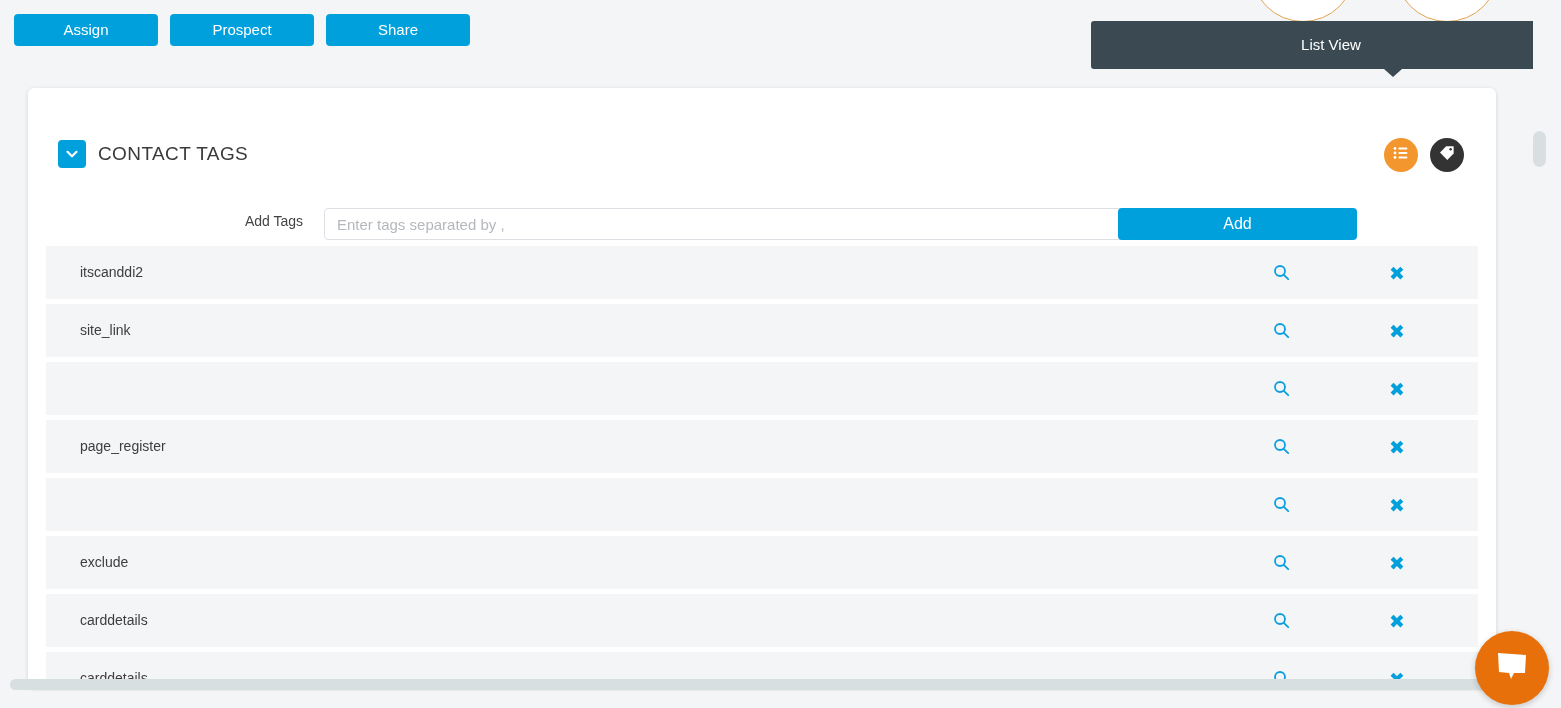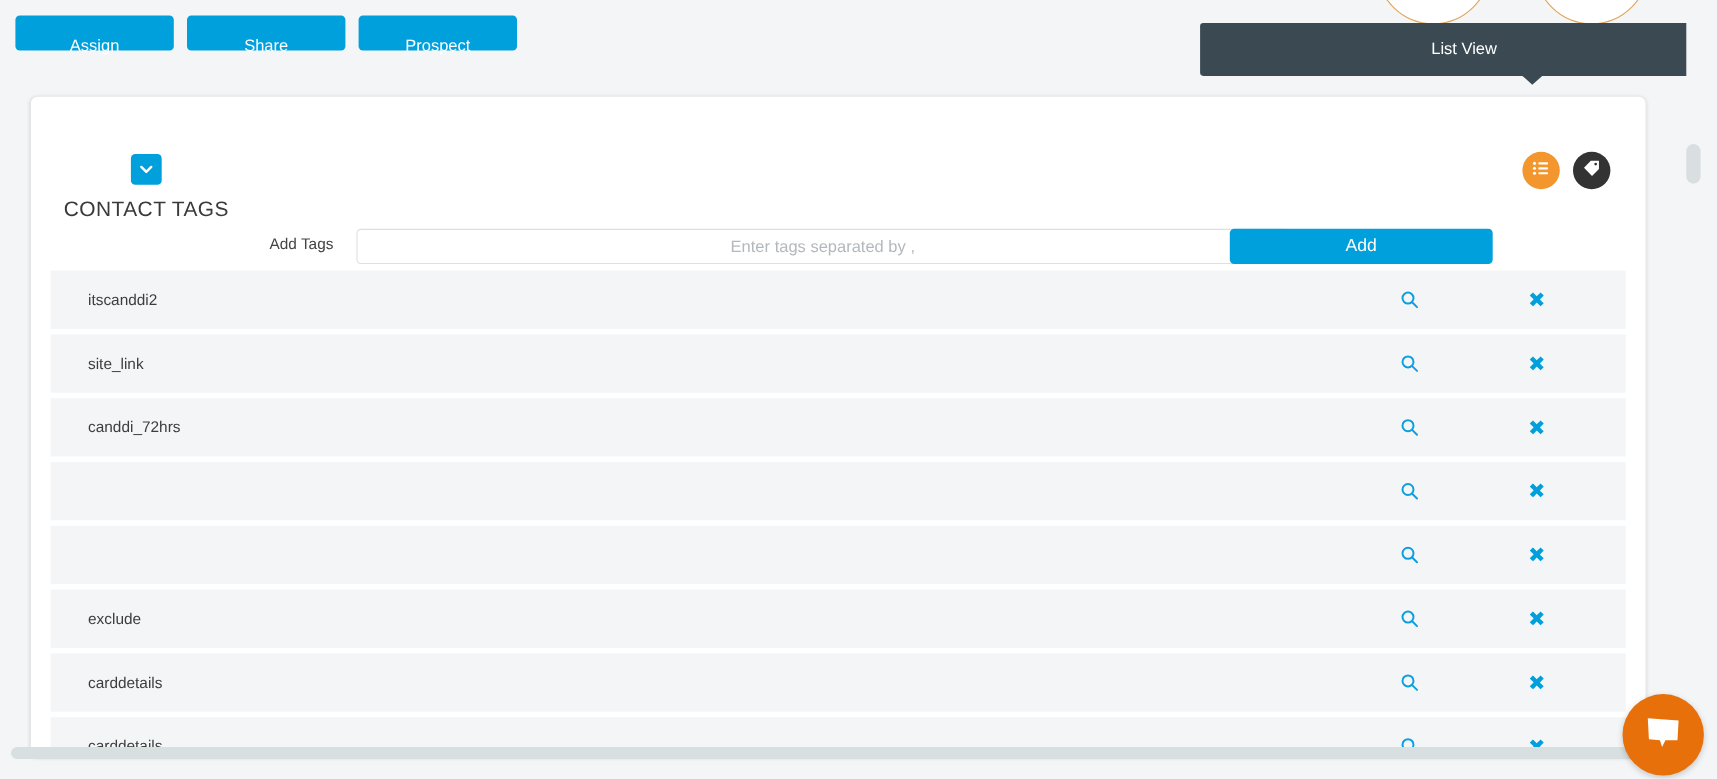--- a/index.html
+++ b/index.html
@@ -32,21 +32,21 @@
     height: 32px;
     border: none;
     border-radius: 4px;
     background: #00a0dd;
     color: #ffffff;
     font-size: 15px;
     font-family: "Liberation Sans", sans-serif;
     line-height: 32px;
     text-align: center;
     cursor: pointer;
-    padding: 12px;
+    padding: 0;
   }
 
   
   .stat-circle {
     position: absolute;
     width: 104px;
     height: 104px;
     border-radius: 50%;
     background: #ffffff;
     border: 1px solid #e2a355;
@@ -102,21 +102,20 @@
     overflow: hidden;
   }
 
   .card-header {
     position: absolute;
     left: 30px;
     top: 52px;
     display: flex;
     align-items: center;
     gap: 12px;
-    flex-direction: column;
   }
   .collapse-toggle {
     width: 28px;
     height: 28px;
     border-radius: 4px;
     background: #00a0dd;
     display: flex;
     align-items: center;
     justify-content: center;
     cursor: pointer;
@@ -170,21 +169,20 @@
     width: 848px;
     height: 32px;
     border: 1px solid #dcdfe3;
     border-radius: 4px;
     padding: 0 12px;
     font-size: 15px;
     color: #444444;
     font-family: "Liberation Sans", sans-serif;
     background: #ffffff;
     outline: none;
-    text-align: center;
   }
   .tag-input::placeholder { color: #b4b8bd; }
   .add-button {
     position: absolute;
     left: 1090px;
     top: 10px;
     width: 239px;
     height: 32px;
     border: none;
     border-radius: 4px;
@@ -289,22 +287,22 @@
     box-shadow: 0 2px 6px rgba(0,0,0,0.2);
   }
 </style>
 </head>
 <body>
 
 <div id="root">
 
   <div class="top-buttons">
     <button class="btn-primary">Assign</button>
+    <button class="btn-primary">Prospect</button>
     <button class="btn-primary">Share</button>
-    <button class="btn-primary">Prospect</button>
   </div>
 
   <div class="stat-circle" id="stat-27">
     <span>27</span>
   </div>
   <div class="stat-circle" id="stat-na">
     <span>N/A</span>
   </div>
 
   <div class="tooltip">
@@ -372,31 +370,31 @@
         <span class="row-search">
           <svg width="17" height="17" viewBox="0 0 17 17">
             <circle cx="7" cy="7" r="5" fill="none" stroke="#0c9fe0" stroke-width="1.8"></circle>
             <line x1="10.8" y1="10.8" x2="15.2" y2="15.2" stroke="#0c9fe0" stroke-width="1.8" stroke-linecap="round"></line>
           </svg>
         </span>
         <span class="row-remove">✖</span>
       </div>
 
       <div class="tag-row">
-        <span class="tag-name">canddi_72hrs</span>
-        <span class="row-search">
-          <svg width="17" height="17" viewBox="0 0 17 17">
-            <circle cx="7" cy="7" r="5" fill="none" stroke="#0c9fe0" stroke-width="1.8"></circle>
-            <line x1="10.8" y1="10.8" x2="15.2" y2="15.2" stroke="#0c9fe0" stroke-width="1.8" stroke-linecap="round"></line>
-          </svg>
-        </span>
-        <span class="row-remove">✖</span>
-      </div>
-
-      <div class="tag-row">
+        <span class="row-search">
+          <svg width="17" height="17" viewBox="0 0 17 17">
+            <circle cx="7" cy="7" r="5" fill="none" stroke="#0c9fe0" stroke-width="1.8"></circle>
+            <line x1="10.8" y1="10.8" x2="15.2" y2="15.2" stroke="#0c9fe0" stroke-width="1.8" stroke-linecap="round"></line>
+          </svg>
+        </span>
+        <span class="row-remove">✖</span>
+      </div>
+
+      <div class="tag-row">
+        <span class="tag-name">page_register</span>
         <span class="row-search">
           <svg width="17" height="17" viewBox="0 0 17 17">
             <circle cx="7" cy="7" r="5" fill="none" stroke="#0c9fe0" stroke-width="1.8"></circle>
             <line x1="10.8" y1="10.8" x2="15.2" y2="15.2" stroke="#0c9fe0" stroke-width="1.8" stroke-linecap="round"></line>
           </svg>
         </span>
         <span class="row-remove">✖</span>
       </div>
 
       <div class="tag-row">

